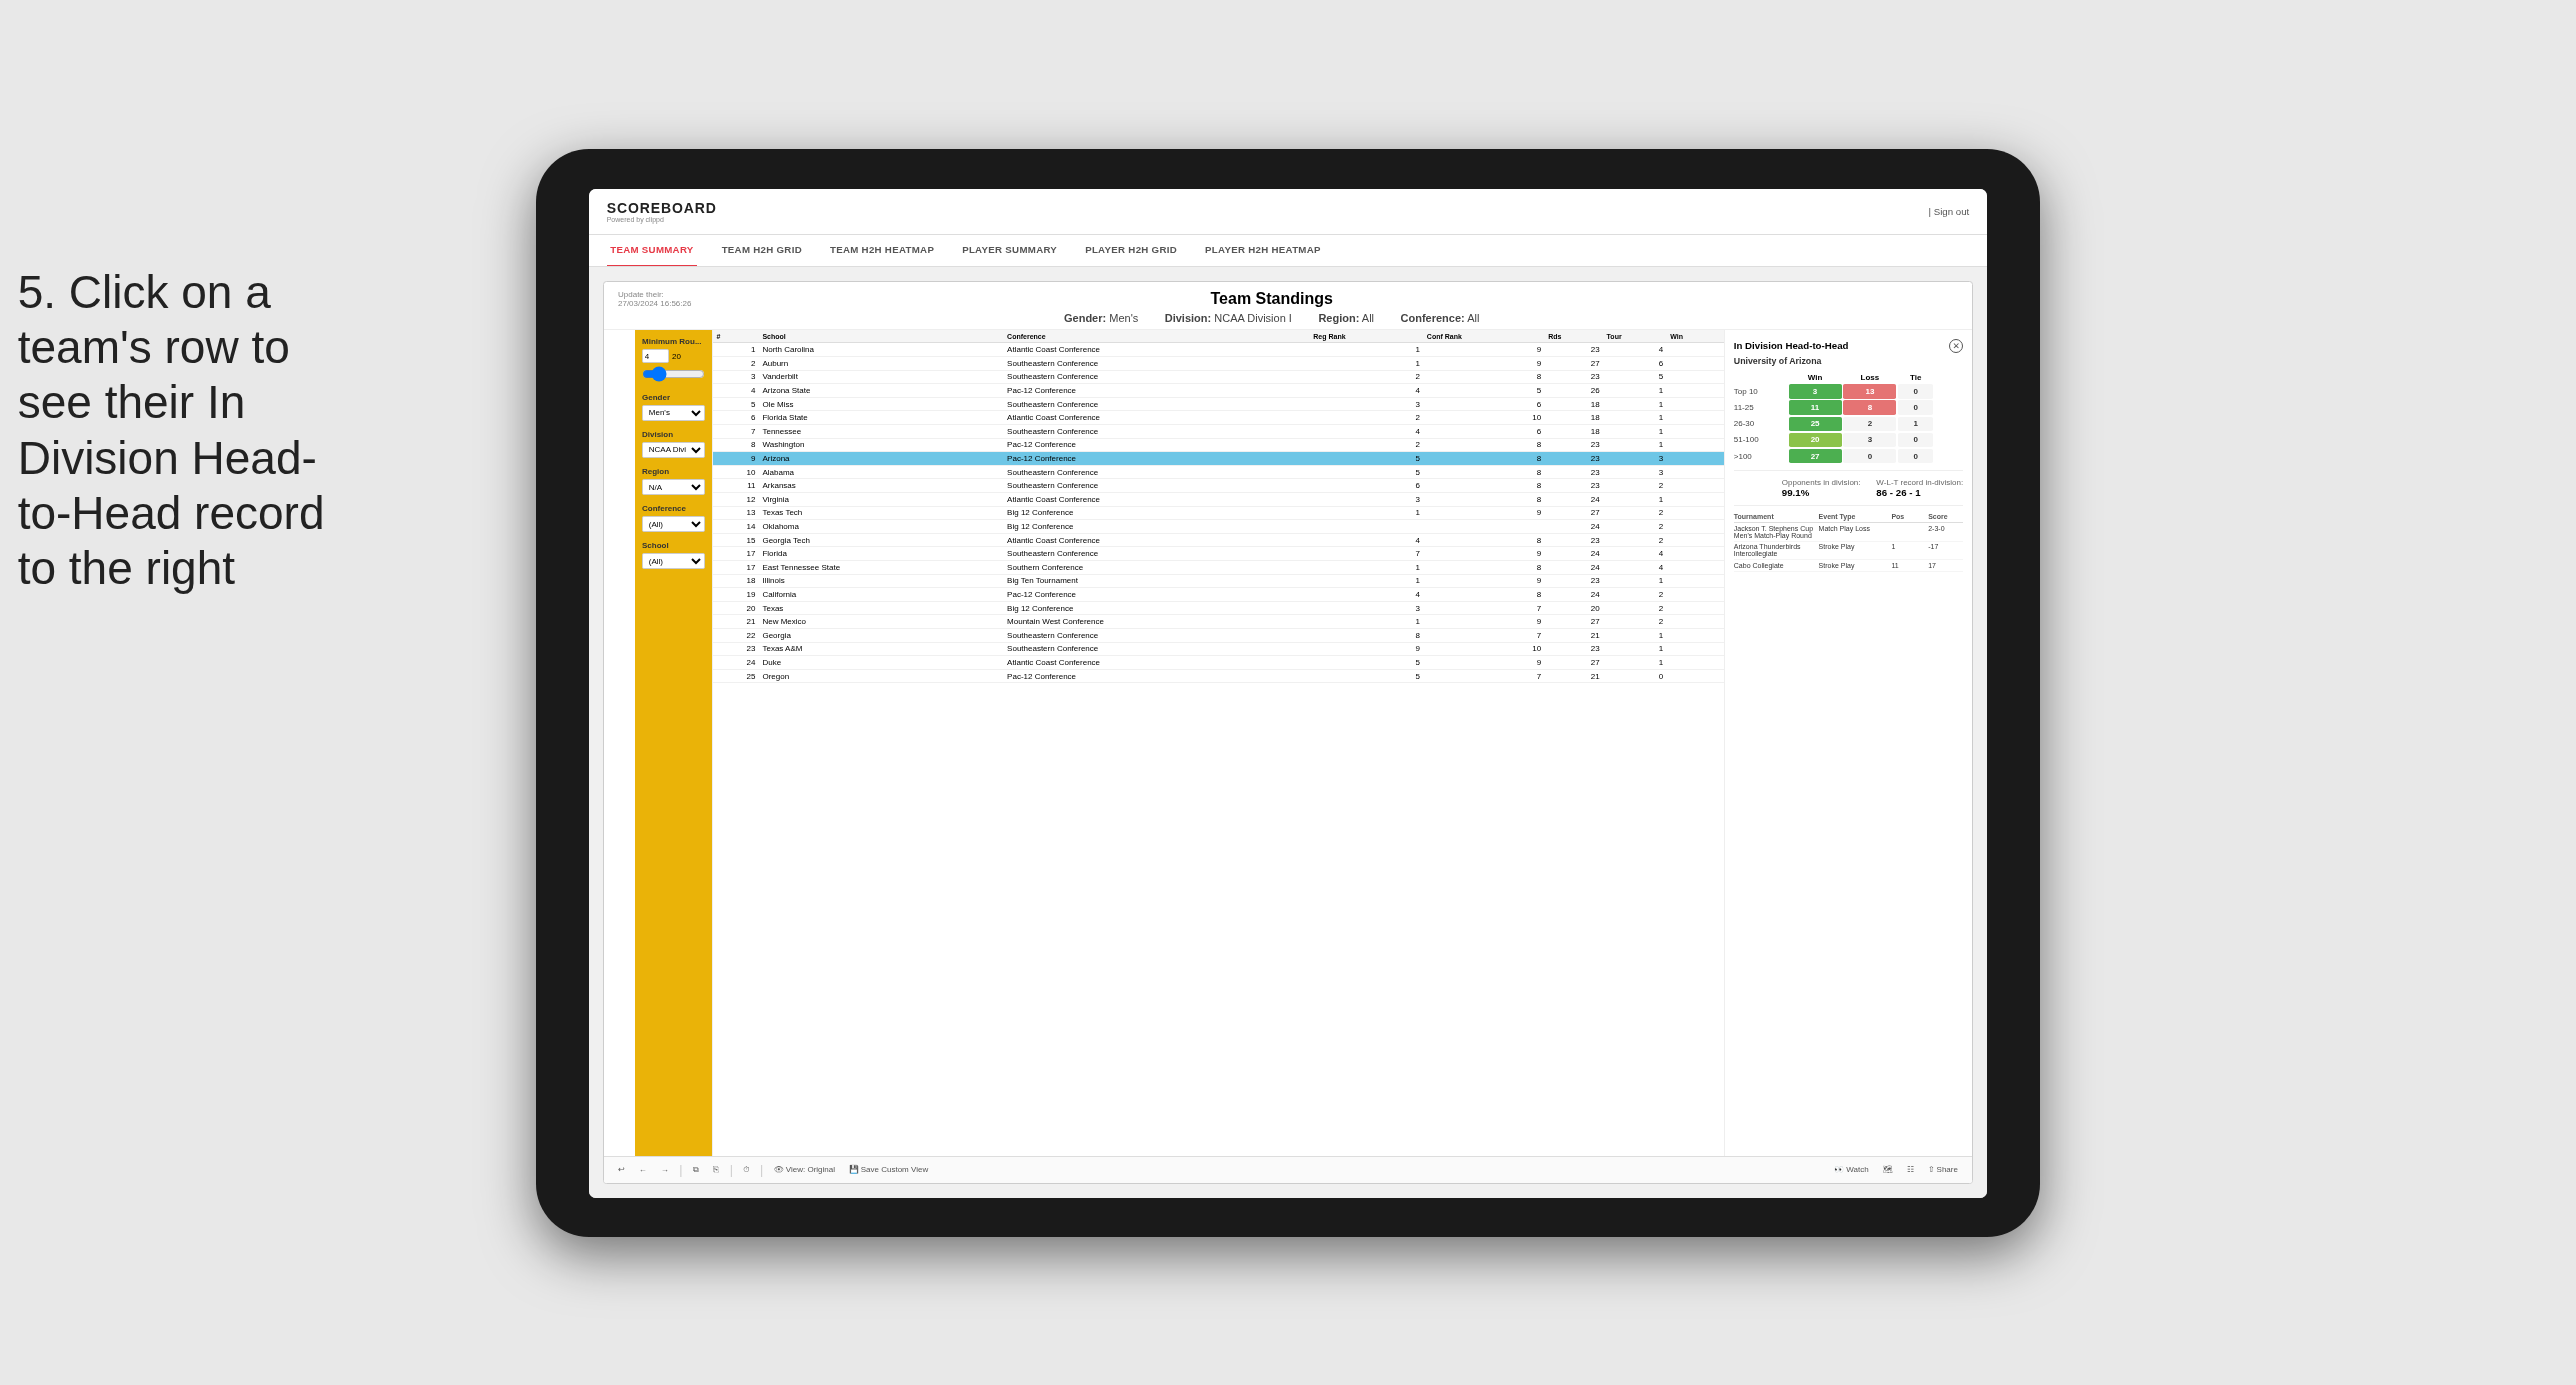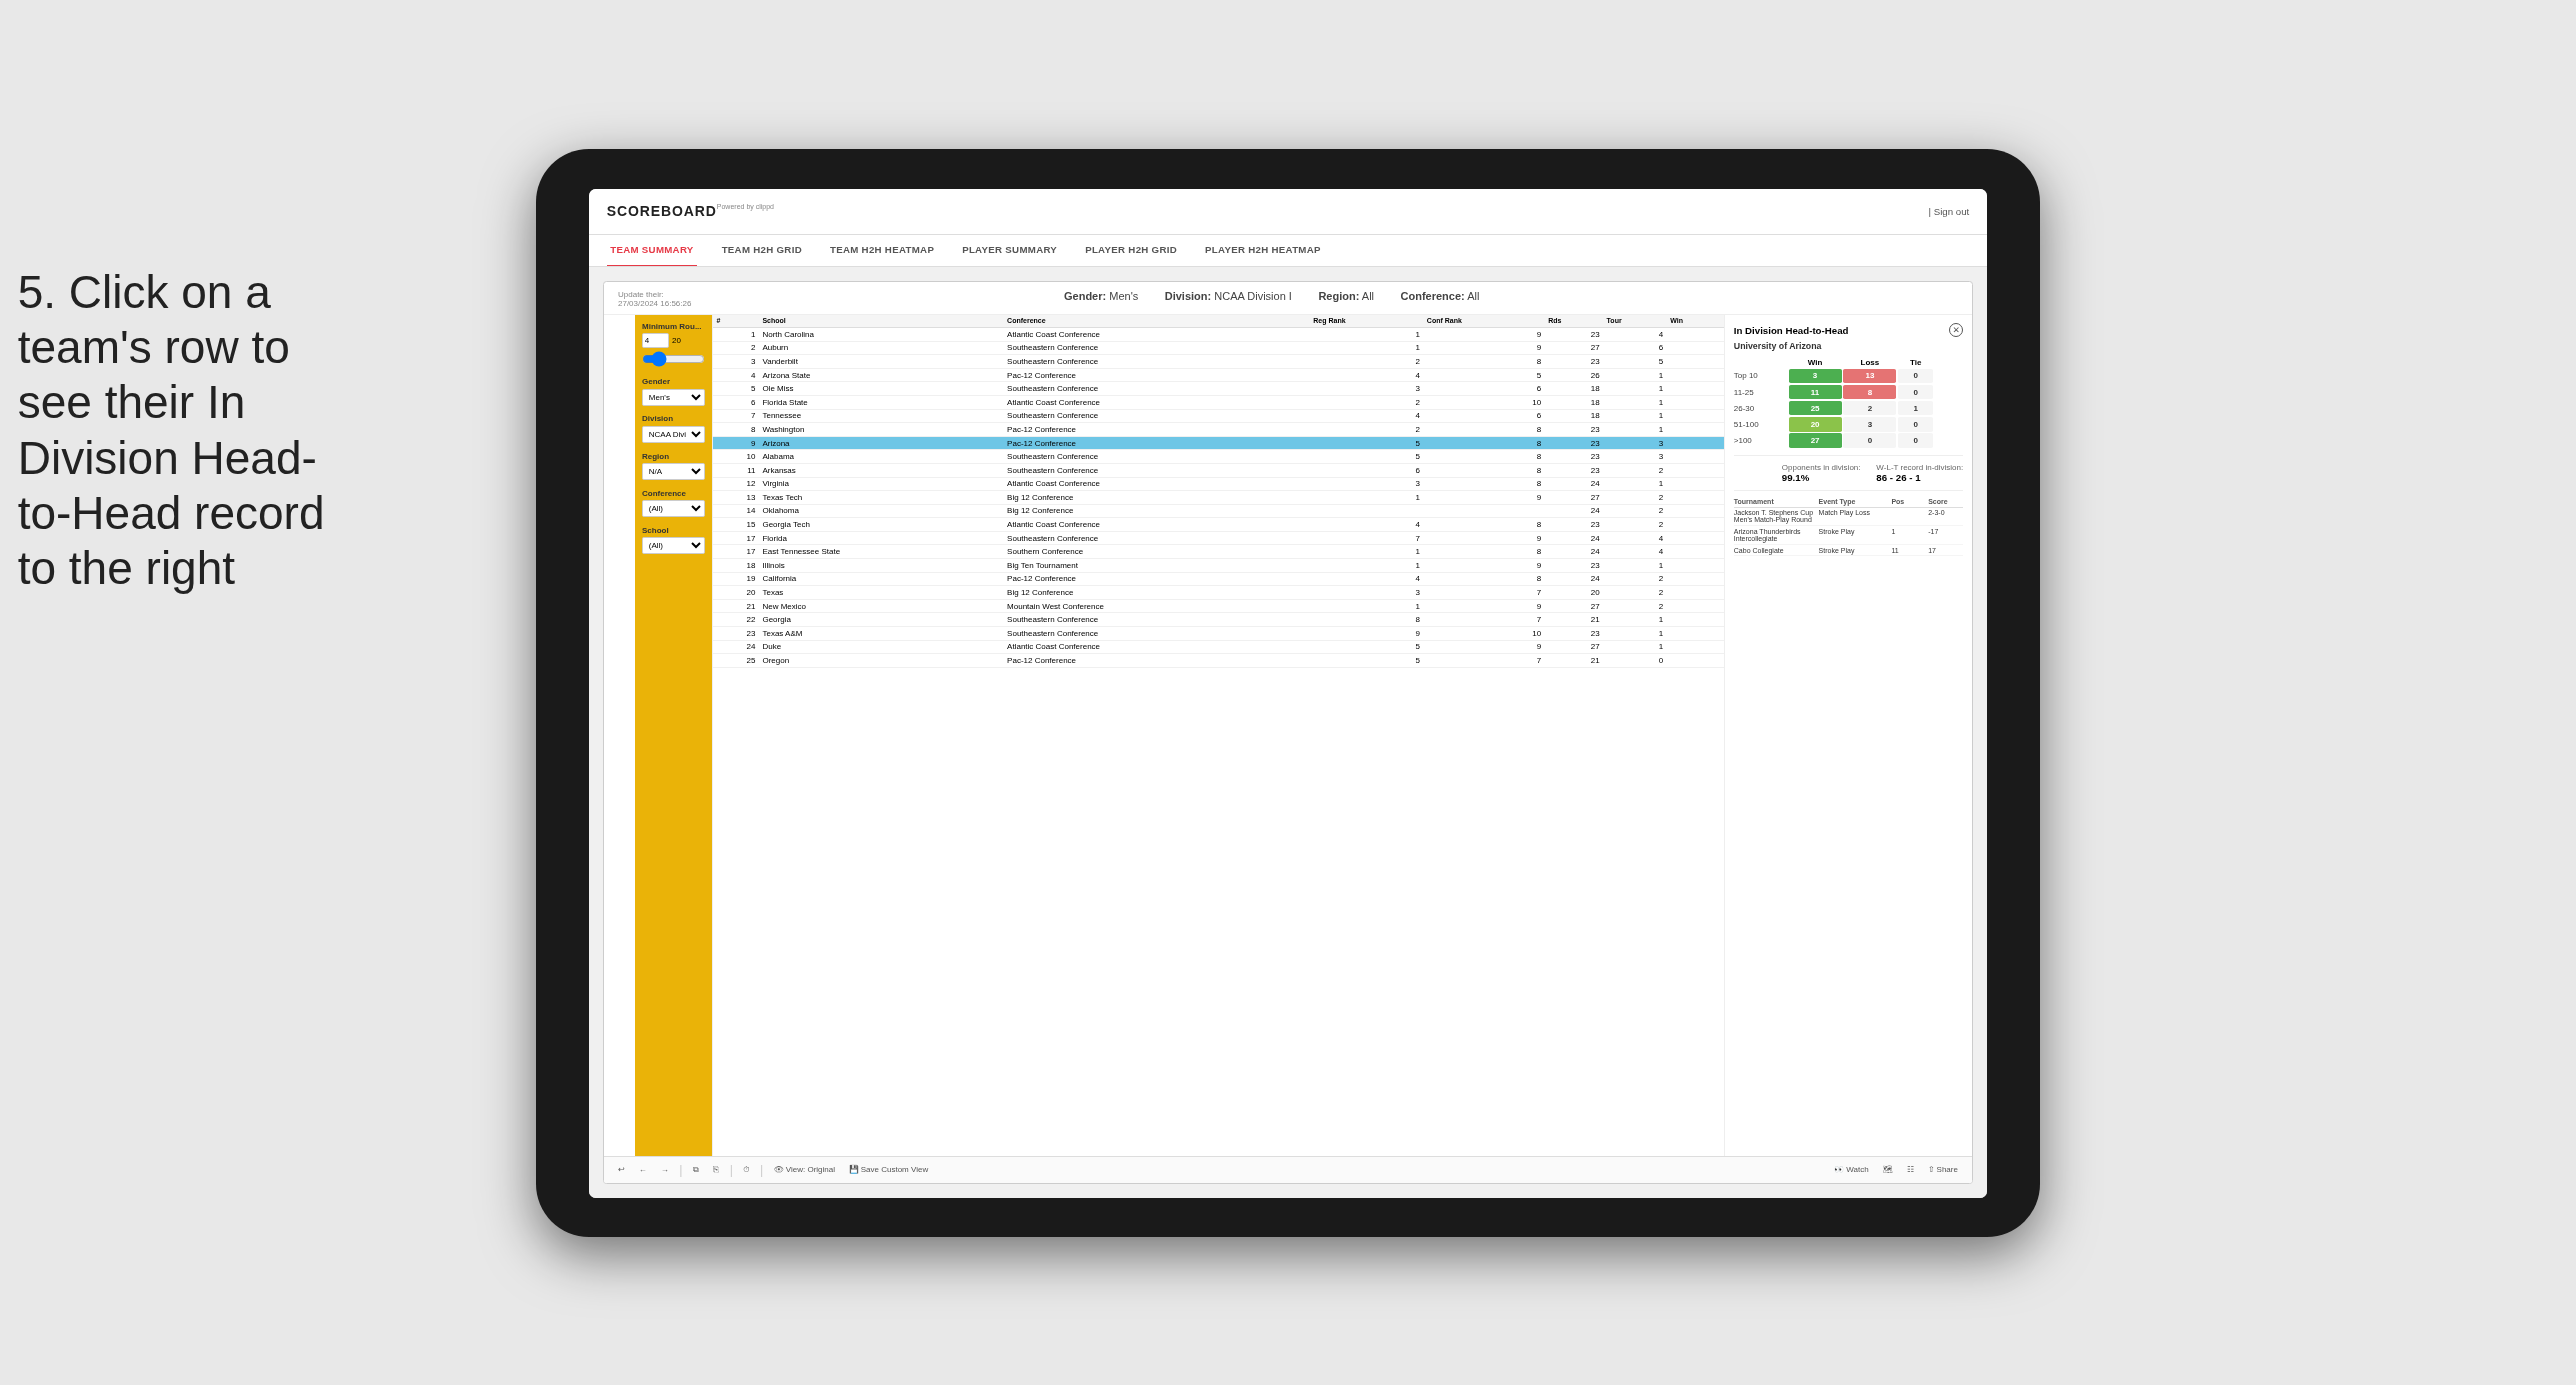--- a/index.html
+++ b/index.html
@@ -53,21 +53,21 @@
       background: #fff;
       border-bottom: 0.9px solid #ddd;
       display: flex;
       align-items: center;
       padding: 0 17.7px;
       height: 46px;
       flex-shrink: 0;
     }
     .logo-area {
       display: flex;
-      flex-direction: row;
+      flex-direction: column;
       margin-right: 26.5px;
     }
     .logo-title {
       font-size: 14px;
       font-weight: 800;
       color: #222;
       letter-spacing: 0.9px;
     }
     .logo-sub {
       font-size: 7px;
@@ -415,20 +415,21 @@
 
         <div class="panel-header">
           <div style="display:flex; justify-content:space-between; align-items:flex-start;">
             <div>
               <div class="update-time">
                 <span>Update their:</span><br>
                 <span>27/03/2024 16:56:26</span>
               </div>
             </div>
             <div style="flex:1; text-align:center;">
+              <div class="team-standings-title">Team Standings</div>
               <div class="filter-row">
                 <span><span class="filter-label">Gender:</span> <span>Men's</span></span>
                 <span><span class="filter-label">Division:</span> <span>NCAA Division I</span></span>
                 <span><span class="filter-label">Region:</span> <span>All</span></span>
                 <span><span class="filter-label">Conference:</span> <span>All</span></span>
               </div>
             </div>
             <div style="width:106px;"></div>
           </div>
         </div>

